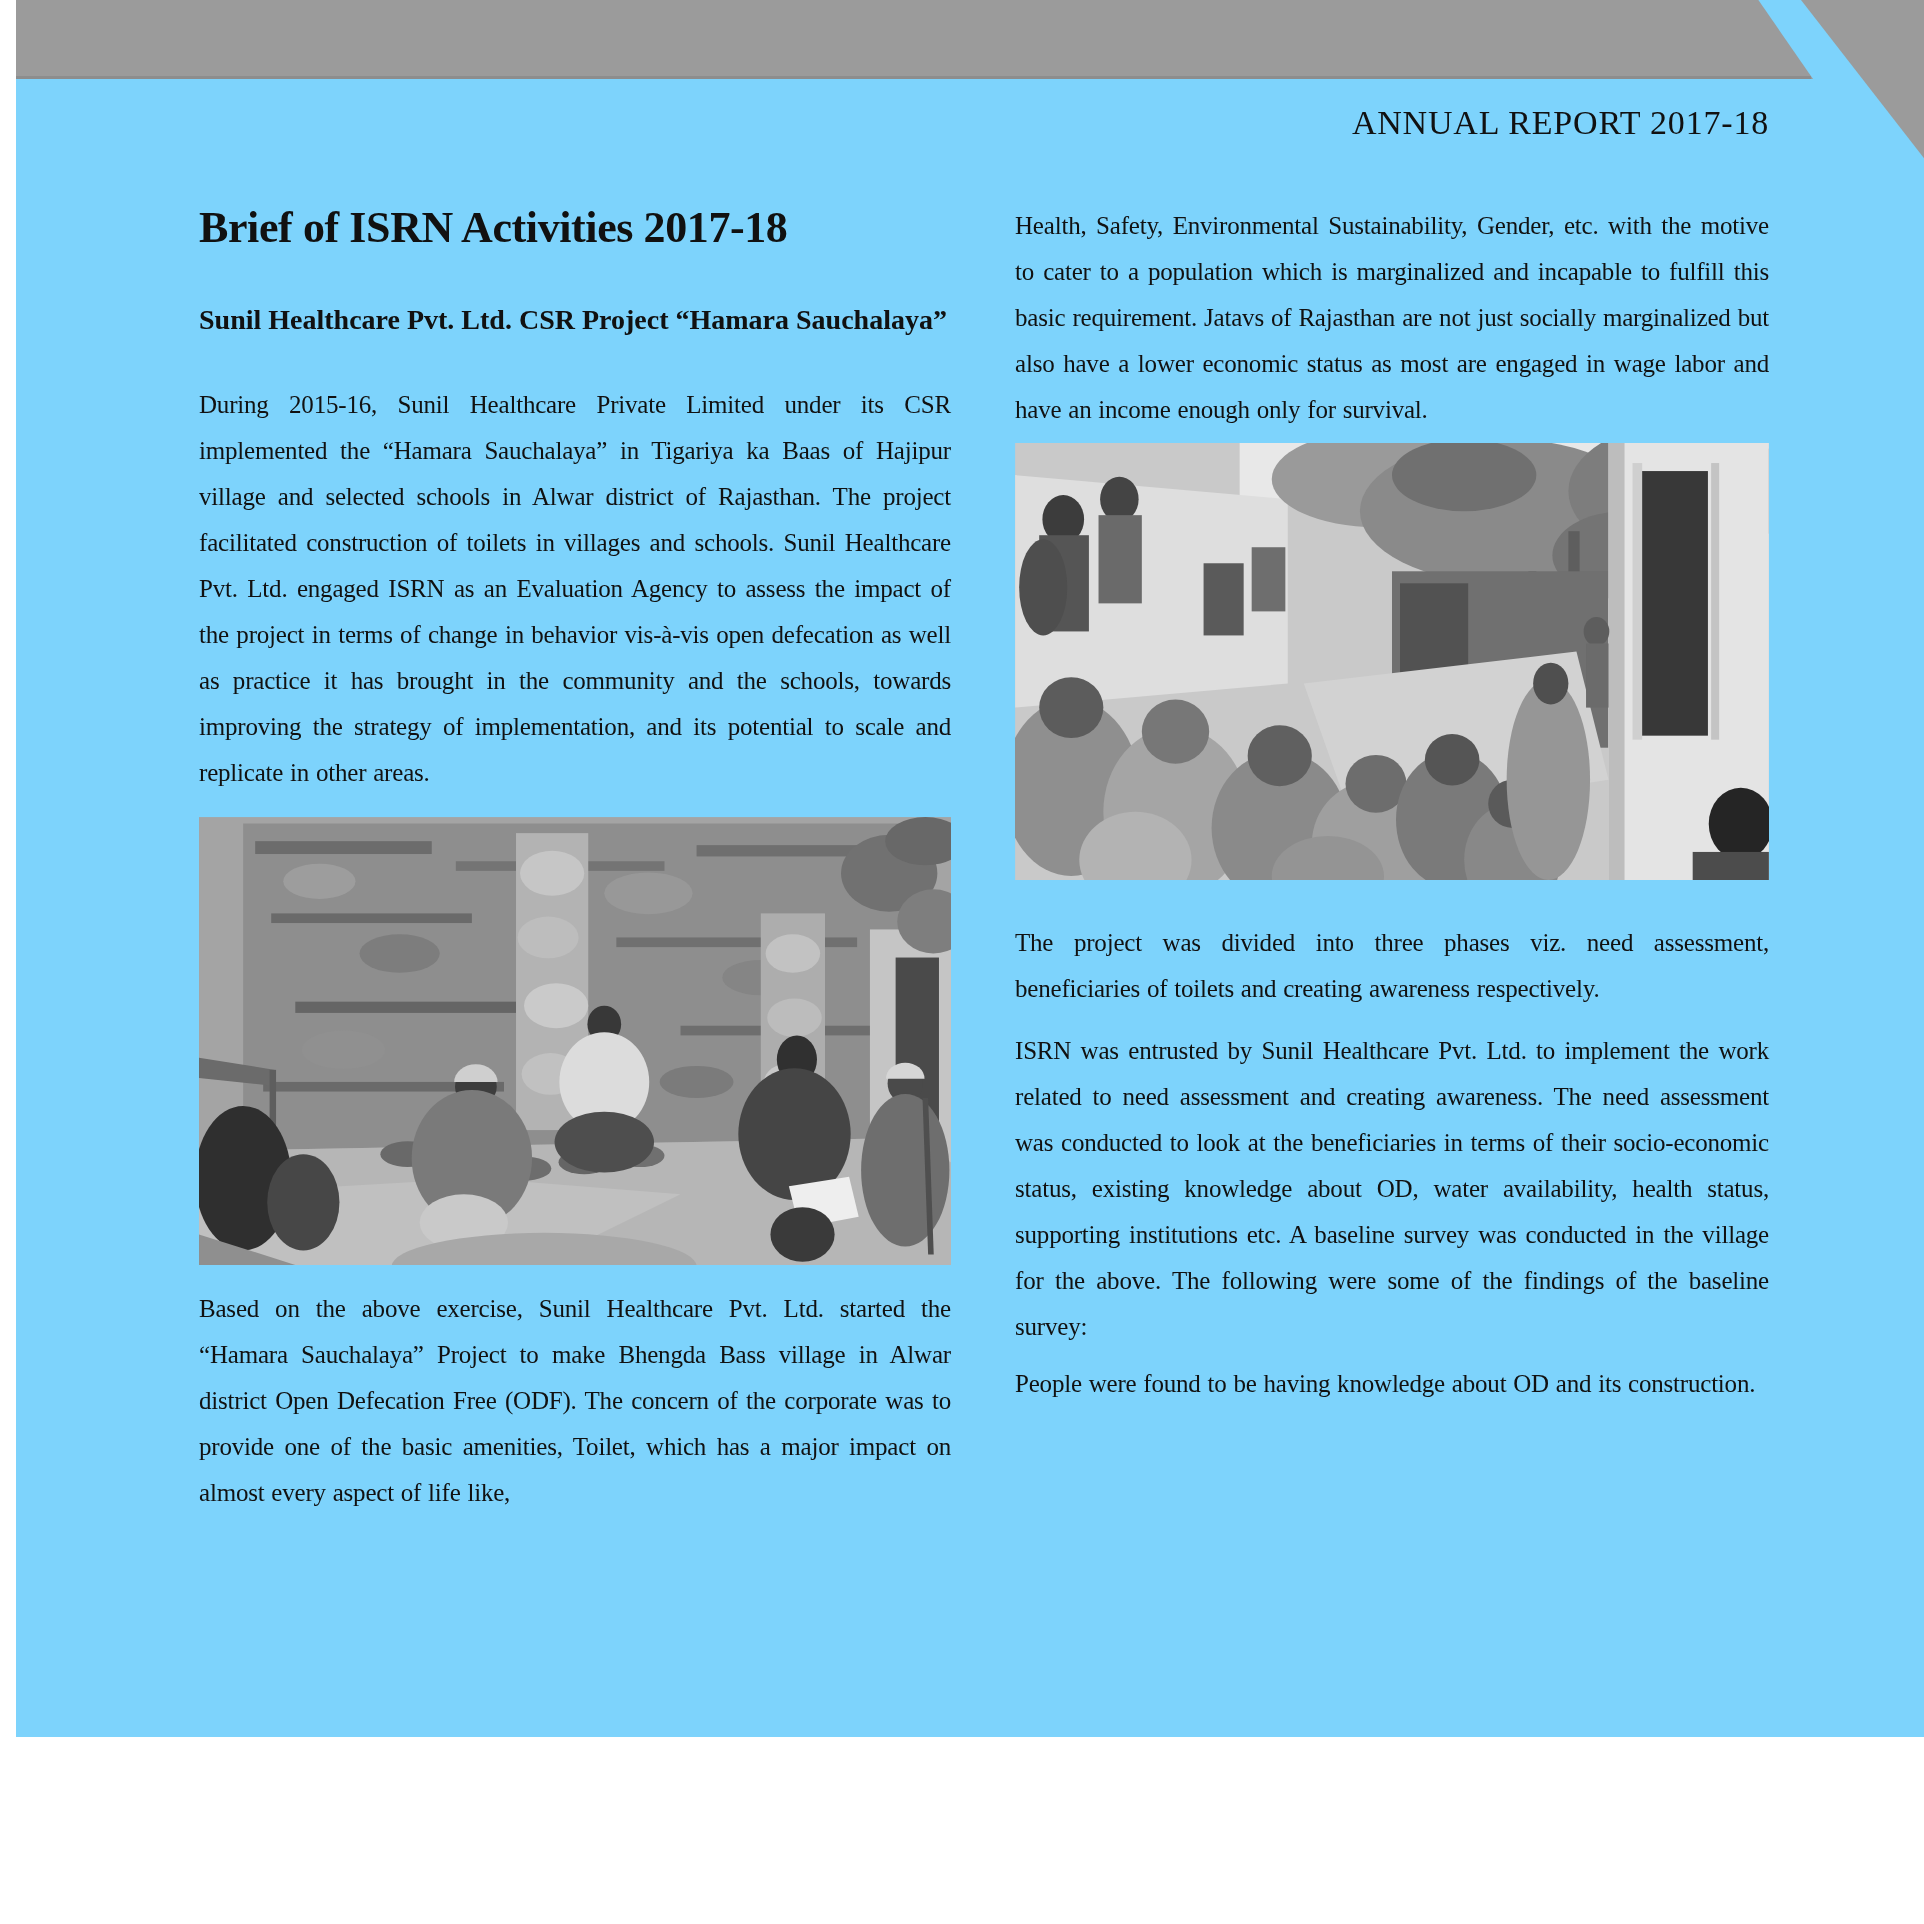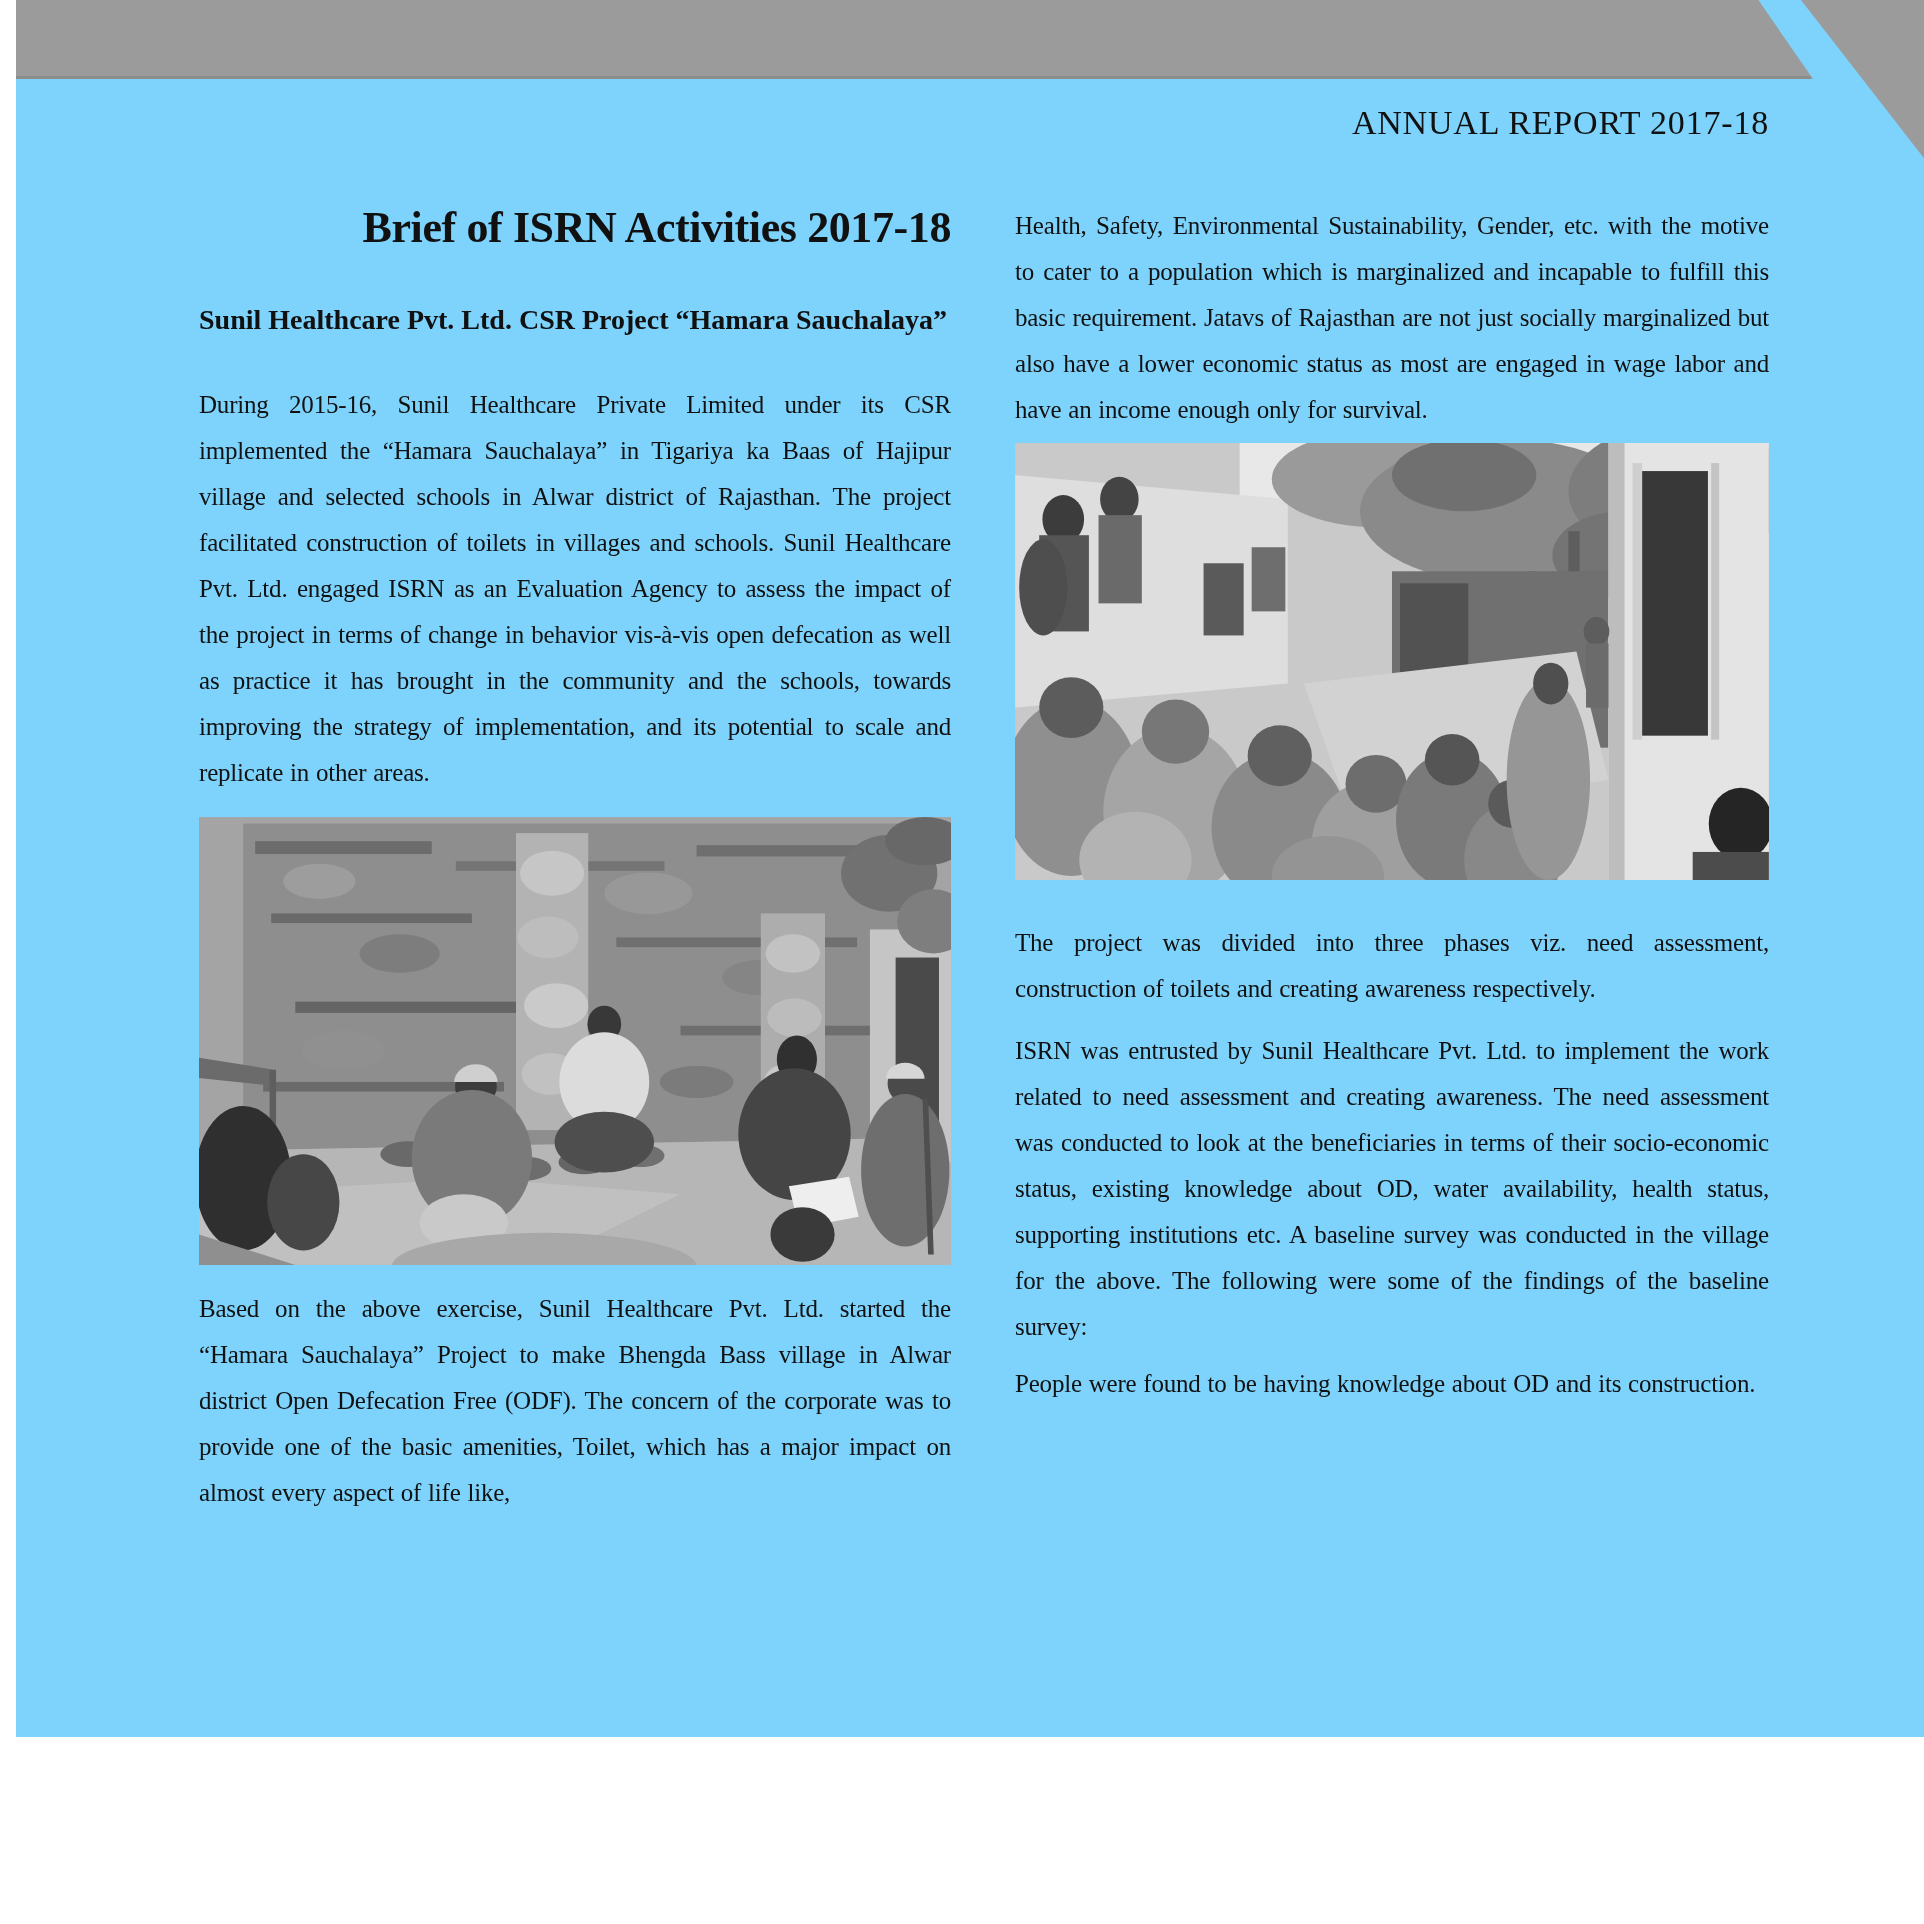--- a/index.html
+++ b/index.html
@@ -18,21 +18,21 @@
             clip-path:polygon(0 20.4%,94% 20.4%,95.2% 0,100% 100%,0 100%);}
   .bottom-right-block{position:absolute;left:1680px;top:1830px;width:245px;height:95px;background:#9b9b9b;
             clip-path:polygon(0 0,100% 0,100% 100%,33.4% 100%);}
 
   .running-header{position:absolute;top:104px;right:172px;font-size:34px;letter-spacing:0.8px;white-space:nowrap;}
   .page-number{position:absolute;left:1680px;top:1793px;width:96px;text-align:left;font-size:36px;}
 
   .col-left{position:absolute;left:183px;top:201px;width:752px;}
   .col-right{position:absolute;left:999px;top:203px;width:754px;}
 
-  h1.doc-title{font-size:44px;font-weight:bold;margin:0 0 32px 0;letter-spacing:-0.4px;line-height:53px;text-align:right;}
+  h1.doc-title{font-size:44px;font-weight:bold;margin:0 0 32px 0;letter-spacing:-0.4px;line-height:53px;}
   h2.doc-subtitle{font-size:28px;font-weight:bold;margin:0 0 29px 0;line-height:67px;
                   text-align:justify;text-align-last:left;}
   p.body-text{font-size:25px;line-height:46px;margin:0;text-align:justify;text-align-last:left;
               letter-spacing:-0.2px;word-spacing:0.8px;}
   .photo{margin:21px 0 0 0;line-height:0;}
   .photo svg{display:block;}
   .col-right .photo{margin-top:10.4px;}
   .col-right .para-2{margin-top:40px;}
   .col-right .para-3{margin-top:16px;}
   .col-right .para-4{margin-top:10.4px;}
@@ -187,19 +187,19 @@
         <rect x="712" y="250" width="28" height="80" fill="#6b6b6b"></rect>
 
         <ellipse cx="665" cy="420" rx="52" ry="125" fill="#969696"></ellipse>
         <ellipse cx="668" cy="300" rx="22" ry="26" fill="#4f4f4f"></ellipse>
 
         <ellipse cx="905" cy="475" rx="40" ry="45" fill="#252525"></ellipse>
         <rect x="845" y="510" width="95" height="35" fill="#4c4c4c"></rect>
       </svg>
     </div>
 
-    <p class="body-text para-2">The project was divided into three phases viz. need assessment, construction of toilets and creating awareness respectively.</p>
+    <p class="body-text para-2">The project was divided into three phases viz. need assessment, beneficiaries of toilets and creating awareness respectively.</p>
     <p class="body-text para-3">ISRN was entrusted by Sunil Healthcare Pvt. Ltd. to implement the work related to need assessment and creating awareness. The need assessment was conducted to look at the beneficiaries in terms of their socio-economic status, existing knowledge about OD, water availability, health status, supporting institutions etc. A baseline survey was conducted in the village for the above. The following were some of the findings of the baseline survey:</p>
     <p class="body-text para-4">People were found to be having knowledge about OD and its construction.</p>
   </div>
 
 </div>
 
 
 </body></html>

